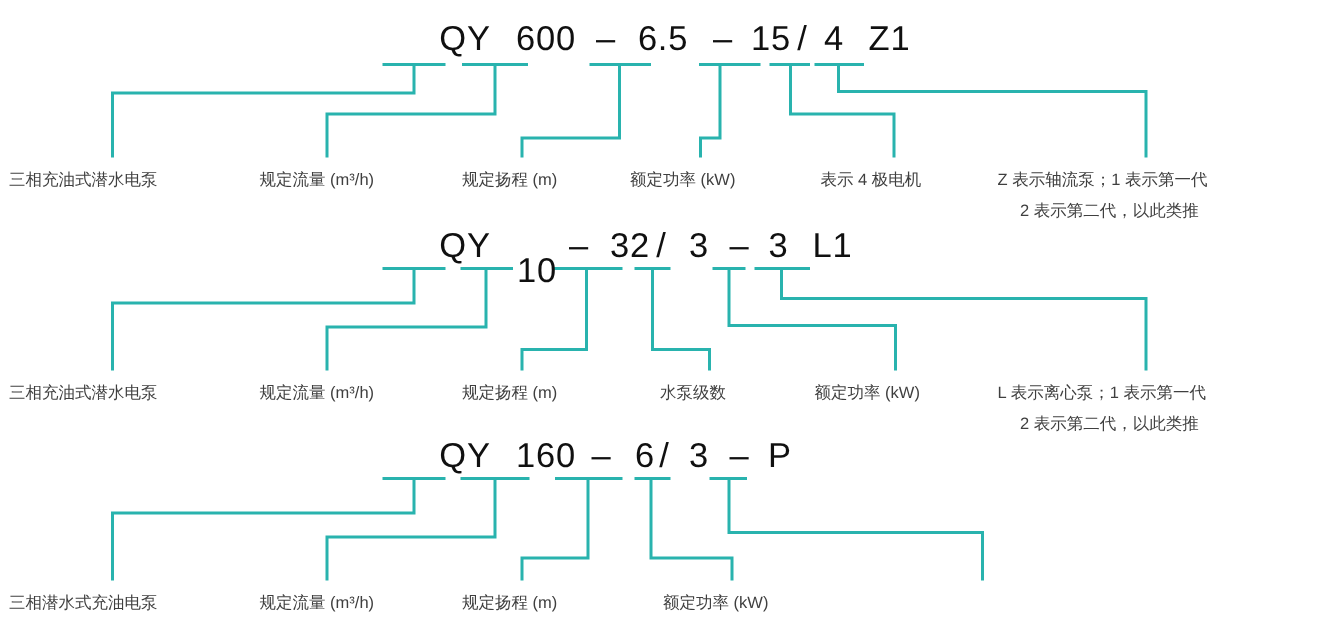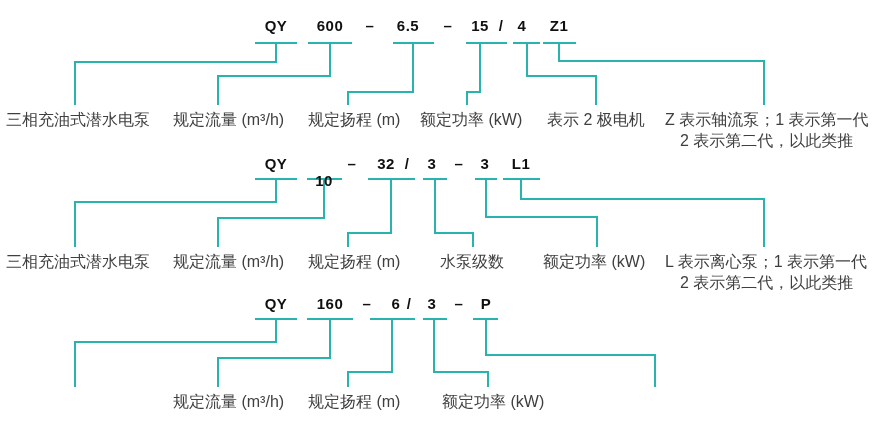--- a/index.html
+++ b/index.html
@@ -17,30 +17,31 @@
   }
   #lines{position:absolute;left:0;top:0;width:879px;height:428px;}
   #lines line, #lines polyline{
     stroke:var(--teal);
     stroke-width:2;
     fill:none;
   }
   .tok{
     position:absolute;
     transform:translateX(-50%);
-    font-weight:bold;
-    font-size:15px;
+    font-weight:normal;
+    font-size:23px;
     line-height:25px;
     color:var(--title);
     white-space:nowrap;
     letter-spacing:0.5px;
+    margin-left:34px;
   }
   .lbl{
     position:absolute;
-    font-size:16px;
+    font-size:11px;
     line-height:20px;
     color:var(--label);
     white-space:nowrap;
   }
 </style>
 </head>
 <body>
 
 <div id="canvas">
 
@@ -94,21 +95,21 @@
   <span class="tok" style="left:448px;top:13px">–</span>
   <span class="tok" style="left:480px;top:13px">15</span>
   <span class="tok" style="left:501px;top:13px">/</span>
   <span class="tok" style="left:522px;top:13px">4</span>
   <span class="tok" style="left:559px;top:13px">Z1</span>
 
   <div class="lbl" style="left:6px;top:110px">三相充油式潜水电泵</div>
   <div class="lbl" style="left:173px;top:110px">规定流量 (m³/h)</div>
   <div class="lbl" style="left:308px;top:110px">规定扬程 (m)</div>
   <div class="lbl" style="left:420px;top:110px">额定功率 (kW)</div>
-  <div class="lbl" style="left:547px;top:110px">表示 2 极电机</div>
+  <div class="lbl" style="left:547px;top:110px">表示 4 极电机</div>
   <div class="lbl" style="left:665px;top:110px">Z 表示轴流泵；1 表示第一代</div>
   <div class="lbl" style="left:680px;top:131px">2 表示第二代，以此类推</div>
 
   <span class="tok" style="left:276px;top:151px">QY</span>
   <span class="tok" style="left:324px;top:168px">10</span>
   <span class="tok" style="left:352px;top:151px">–</span>
   <span class="tok" style="left:386px;top:151px">32</span>
   <span class="tok" style="left:407px;top:151px">/</span>
   <span class="tok" style="left:432px;top:151px">3</span>
   <span class="tok" style="left:459px;top:151px">–</span>
@@ -125,17 +126,18 @@
 
   <span class="tok" style="left:276px;top:291px">QY</span>
   <span class="tok" style="left:330px;top:291px">160</span>
   <span class="tok" style="left:367px;top:291px">–</span>
   <span class="tok" style="left:396px;top:291px">6</span>
   <span class="tok" style="left:409px;top:291px">/</span>
   <span class="tok" style="left:432px;top:291px">3</span>
   <span class="tok" style="left:459px;top:291px">–</span>
   <span class="tok" style="left:486px;top:291px">P</span>
 
+  <div class="lbl" style="left:6px;top:392px">三相潜水式充油电泵</div>
   <div class="lbl" style="left:173px;top:392px">规定流量 (m³/h)</div>
   <div class="lbl" style="left:308px;top:392px">规定扬程 (m)</div>
   <div class="lbl" style="left:442px;top:392px">额定功率 (kW)</div>
 
 </div>
 
 </body></html>

